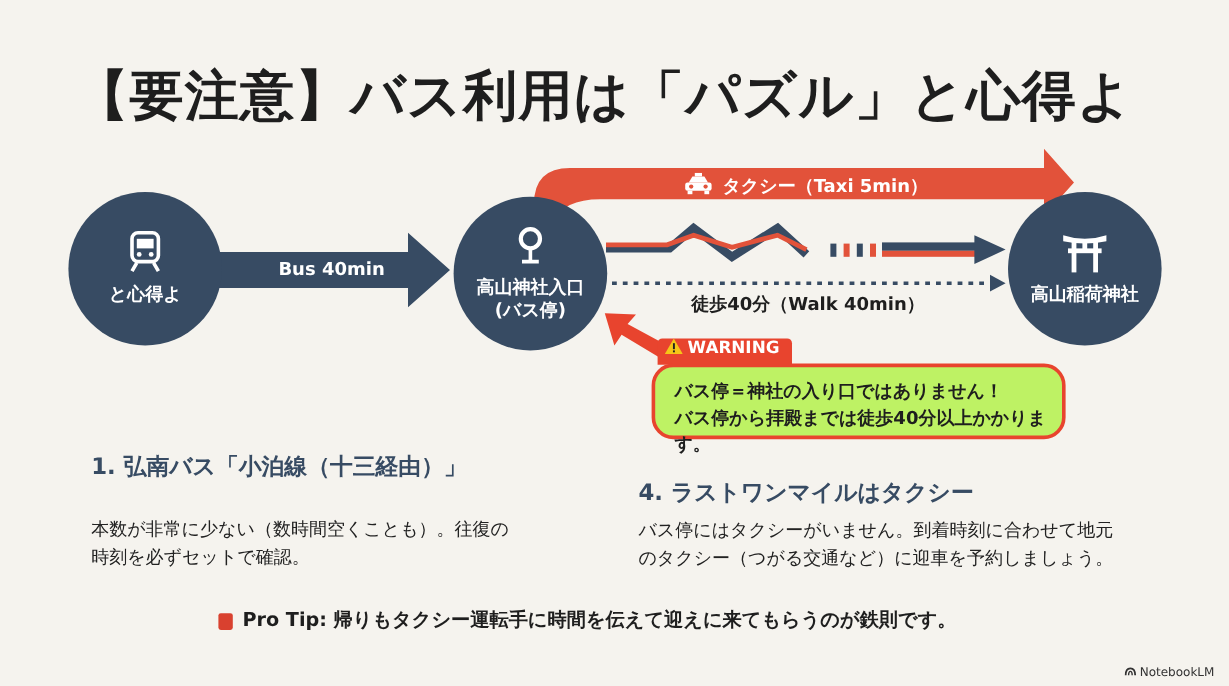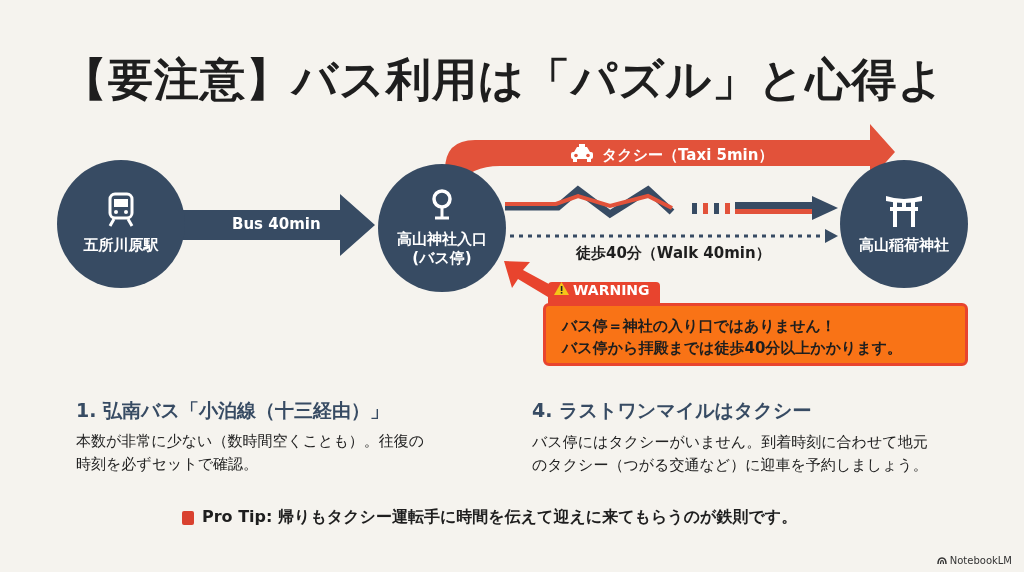--- a/index.html
+++ b/index.html
@@ -25,22 +25,22 @@
   .arrow-label {
     position:absolute; font-weight:bold; font-size:15px; white-space:nowrap;
   }
   .warn-tab {
     position:absolute; left:548px; top:282px; height:22px; width:106px;
     background:#e8442e; color:#fff; font-weight:bold; font-size:14px;
     display:flex; align-items:flex-start; padding-left:6px; border-radius:4px 4px 0 0;
   }
   .warn-tab .tri { margin-right:4px; }
   .warn-box {
-    position:absolute; left:543px; top:303px; width:425px; height:63px;
-    border:3px solid #e8442e; border-radius:6px; background:#f97316;
+    position:absolute; left:543px; top:303px; width:345px; height:63px;
+    border:3px solid #e8442e; border-radius:18px; background:#bef264;
     box-sizing:border-box; padding:9px 0 0 16px;
     font-weight:bold; font-size:15px; line-height:22px; color:#1e1e1e;
   }
   .sec-title { position:absolute; font-size:19px; font-weight:bold; color:#374b63; white-space:nowrap; }
   .sec-body { position:absolute; font-size:15px; line-height:23px; color:#222; }
   .tip {
     position:absolute; left:182px; top:507px; font-size:16px; font-weight:bold; white-space:nowrap; color:#1e1e1e;
     display:flex; align-items:center;
   }
   .tip .tipicon { width:12px; height:14px; background:#d9412f; border-radius:2px; margin-right:8px; display:inline-block; }
@@ -88,21 +88,21 @@
 <div class="node" style="left:57px;top:160px;width:128px;height:128px;">
   <span class="icon">
     <svg width="30" height="36" viewBox="0 0 30 36">
         <rect x="4" y="2" width="22" height="24" rx="5" fill="none" stroke="#fff" stroke-width="3"></rect>
         <rect x="8" y="7" width="14" height="8" fill="#fff"></rect>
         <circle cx="10" cy="20" r="2" fill="#fff"></circle>
         <circle cx="20" cy="20" r="2" fill="#fff"></circle>
         <path d="M8,27 L4,34 M22,27 L26,34" stroke="#fff" stroke-width="3"></path>
       </svg>
   </span>
-  <span class="label">五所川原駅</span>
+  <span class="label">と心得よ</span>
 </div>
 
 <div class="node" style="left:378px;top:164px;width:128px;height:128px;justify-content:center;">
   <span class="icon">
     <svg width="24" height="34" viewBox="0 0 24 34">
         <circle cx="12" cy="11" r="8" fill="none" stroke="#fff" stroke-width="3.5"></circle>
         <line x1="12" y1="19" x2="12" y2="29" stroke="#fff" stroke-width="3"></line>
         <line x1="5" y1="30" x2="19" y2="30" stroke="#fff" stroke-width="3"></line>
       </svg>
   </span>
@@ -150,21 +150,21 @@
         <rect x="6.8" y="10" width="1.6" height="1.6" fill="#222"></rect>
       </svg>
   </span>
   <span>WARNING</span>
 </div>
 <div class="warn-box">
   <div>バス停＝神社の入り口ではありません！</div>
   <div>バス停から拝殿までは徒歩40分以上かかります。</div>
 </div>
 
-<div class="sec-title" style="left:76px;top:398px;">1. 弘南バス「小泊線（十三経由）」</div>
+<div class="sec-title" style="left:76px;top:376px;">1. 弘南バス「小泊線（十三経由）」</div>
 <div class="sec-body" style="left:76px;top:431px;font-family:Liberation Mono, monospace;">
   <div>本数が非常に少ない（数時間空くことも）。往復の</div>
   <div>時刻を必ずセットで確認。</div>
 </div>
 
 <div class="sec-title" style="left:532px;top:398px;">4. ラストワンマイルはタクシー</div>
 <div class="sec-body" style="left:532px;top:431px;">
   <div>バス停にはタクシーがいません。到着時刻に合わせて地元</div>
   <div>のタクシー（つがる交通など）に迎車を予約しましょう。</div>
 </div>

